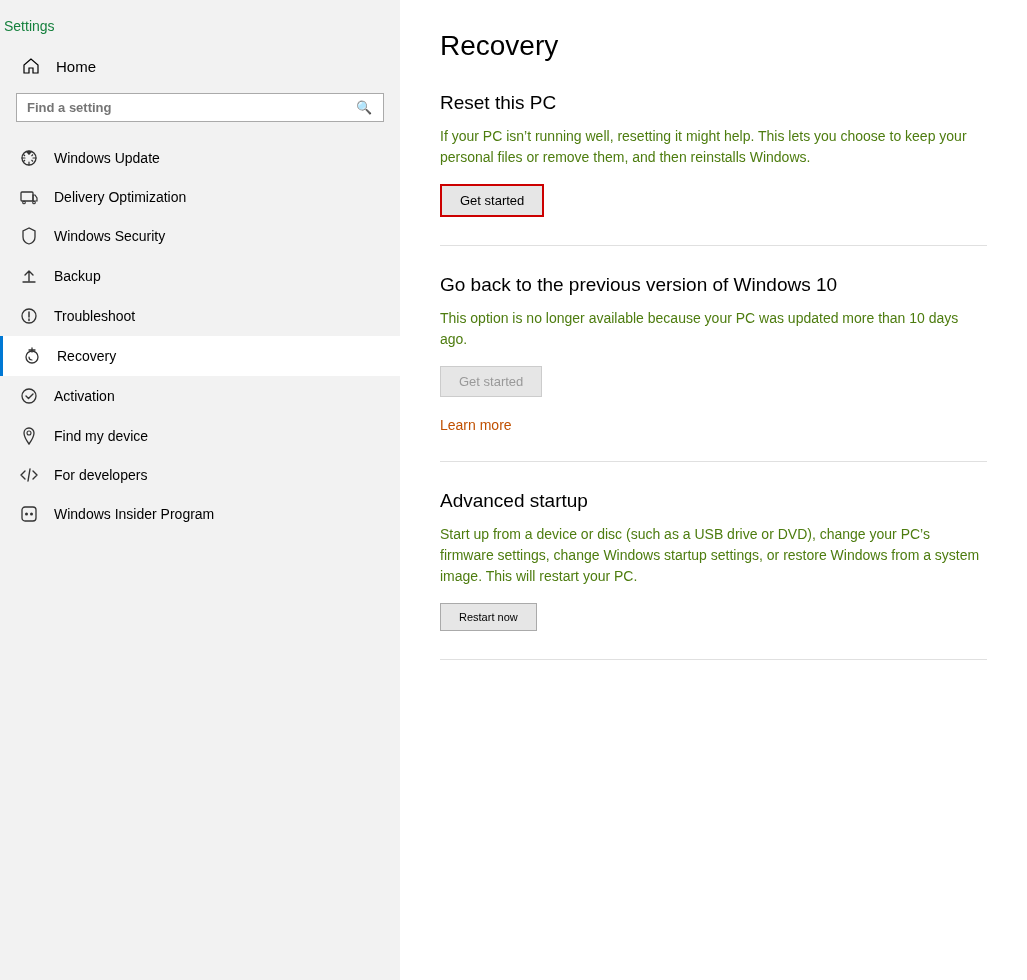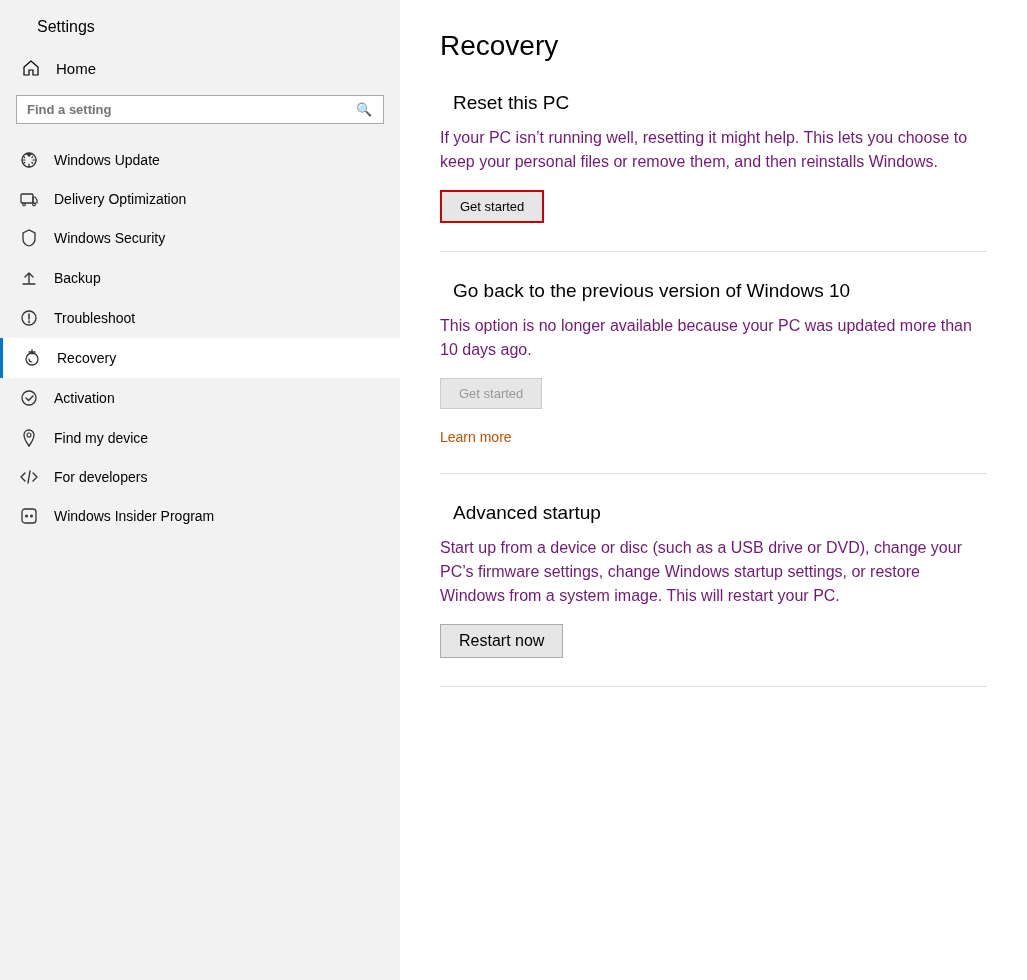--- a/index.html
+++ b/index.html
@@ -17,24 +17,24 @@
     .sidebar {
       width: 400px;
       background: #f2f2f2;
       display: flex;
       flex-direction: column;
       flex-shrink: 0;
       padding-bottom: 20px;
     }
 
     .sidebar-title {
-      font-size: 16px;
+      font-size: 14px;
       font-weight: 400;
-      padding: 18px 20px 14px 37px;
-      color: #000000;
+      padding: 18px 20px 14px 4px;
+      color: #15803d;
     }
 
     .sidebar-home {
       display: flex;
       align-items: flex-start;
       padding: 10px 20px;
       cursor: pointer;
       color: #000;
       font-size: 15px;
     }
@@ -102,26 +102,25 @@
       font-weight: 300;
       margin-bottom: 30px;
       color: #000;
     }
 
     .section-title {
       font-size: 19px;
       font-weight: 400;
       margin-bottom: 12px;
       color: #000;
-      margin-left: 13px;
     }
 
     .section-desc {
-      font-size: 16px;
-      color: #701a75;
+      font-size: 14px;
+      color: #4d7c0f;
       line-height: 1.5;
       margin-bottom: 16px;
       max-width: 580px;
     }
 
     .btn-primary {
       display: inline-block;
       padding: 7px 18px;
       background: #e6e6e6;
       border: 2px solid #c00;
@@ -142,21 +141,21 @@
       cursor: default;
       font-family: 'Segoe UI', Arial, sans-serif;
     }
 
     .btn-normal {
       display: inline-block;
       padding: 7px 18px;
       background: #e6e6e6;
       border: 1px solid #aaa;
       color: #000;
-      font-size: 16px;
+      font-size: 11px;
       cursor: pointer;
       font-family: 'Segoe UI', Arial, sans-serif;
     }
 
     .link-orange {
       color: #c05000;
       font-size: 14px;
       cursor: pointer;
       text-decoration: none;
     }

